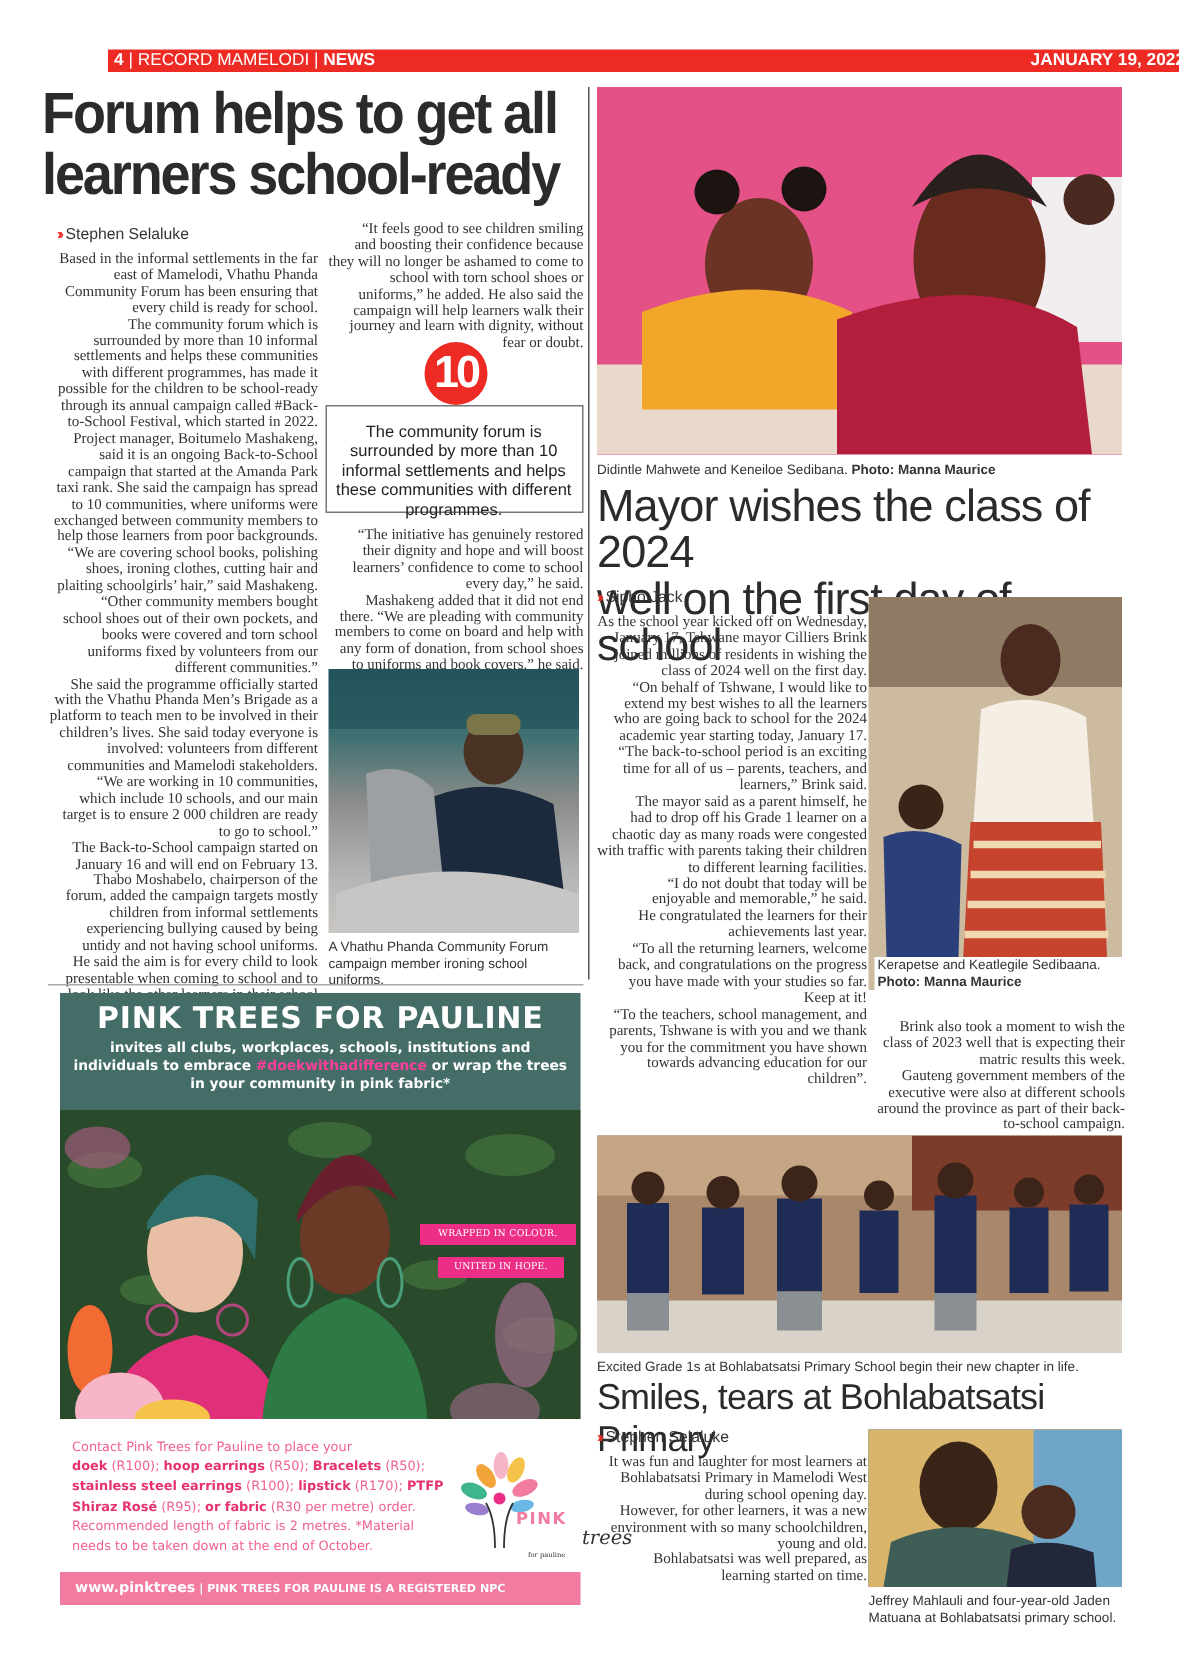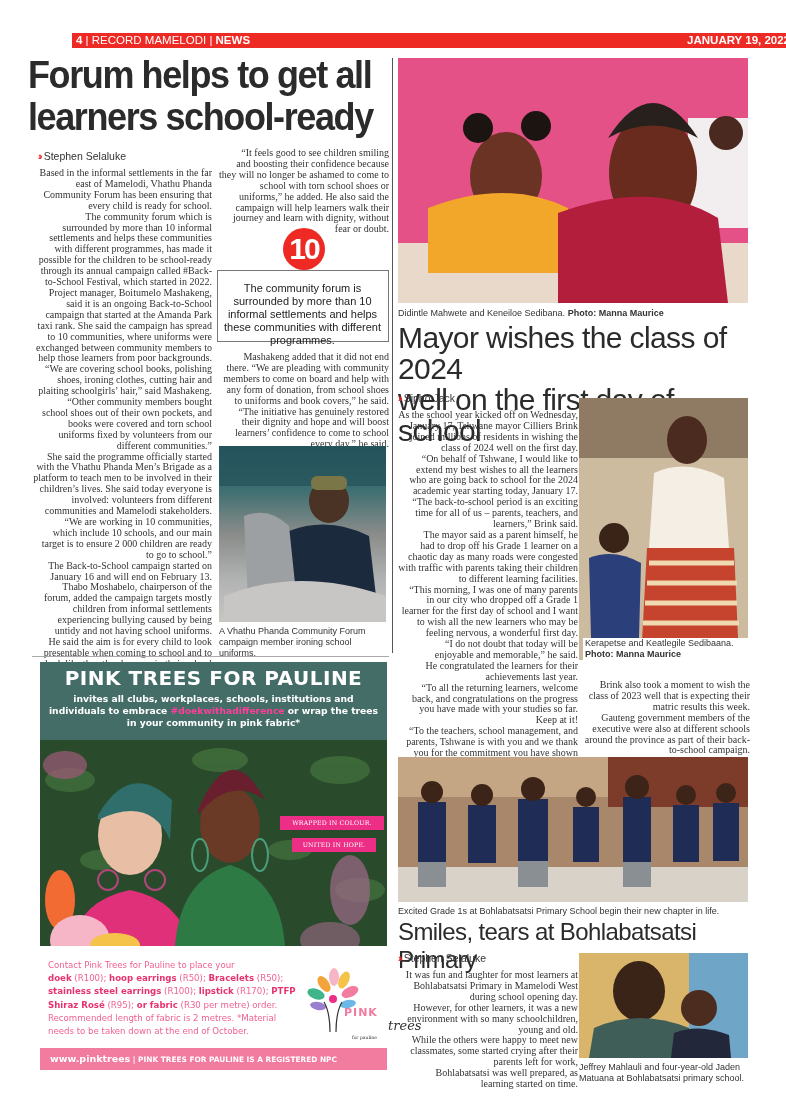--- a/index.html
+++ b/index.html
@@ -77,22 +77,22 @@
 
 <div class="abs body-text" style="left:219px; top:148px; width:170px;">
   <p>“It feels good to see children smiling and boosting their confidence because they will no longer be ashamed to come to school with torn school shoes or uniforms,” he added. He also said the campaign will help learners walk their journey and learn with dignity, without fear or doubt.</p>
 </div>
 
 <div class="abs fact-box"></div>
 <div class="abs fact-num">10</div>
 <div class="abs fact-text" style="top:282px;">The community forum is surrounded by more than 10 informal settlements and helps these communities with different programmes.</div>
 
 <div class="abs body-text" style="left:219px; top:352px; width:170px;">
+  <p>“The initiative has genuinely restored their dignity and hope and will boost learners’ confidence to come to school every day,” he said.</p>
   <p>Mashakeng added that it did not end there. “We are pleading with community members to come on board and help with any form of donation, from school shoes to uniforms and book covers,” he said.</p>
-  <p>“The initiative has genuinely restored their dignity and hope and will boost learners’ confidence to come to school every day,” he said.</p>
 </div>
 
 <div class="abs photo" style="left:219px; top:446px; width:167px; height:176px; background:linear-gradient(180deg,#2d5d66 0%,#3e6f71 25%,#8a8c8a 50%,#b0b2b2 75%,#c9c6c2 100%);">
   <svg width="167" height="176">
     <rect x="0" y="0" width="167" height="40" fill="#1f4d55" opacity="0.6"></rect>
     <ellipse cx="110" cy="55" rx="20" ry="22" fill="#4a3224"></ellipse>
     <rect x="92" y="30" width="36" height="14" rx="6" fill="#7b7648"></rect>
     <path d="M70 85 Q110 70 150 90 L160 176 L60 176 Z" fill="#1c2a3e"></path>
     <path d="M25 70 Q50 60 70 80 L80 176 L30 176 Z" fill="#9da0a3"></path>
     <path d="M5 150 Q80 120 167 150 L167 176 L5 176 Z" fill="#c8c6c4"></path>
@@ -126,21 +126,20 @@
 </div>
 <div class="abs byline" style="left:398px; top:392px;">
   <span class="chev">››</span><span>Sipho Jack</span>
 </div>
 
 <div class="abs body-text" style="left:398px; top:410px; width:180px;">
   <p class="first">As the school year kicked off on Wednesday, January 17, Tshwane mayor Cilliers Brink joined millions of residents in wishing the class of 2024 well on the first day.</p>
   <p>“On behalf of Tshwane, I would like to extend my best wishes to all the learners who are going back to school for the 2024 academic year starting today, January 17.</p>
   <p>“The back-to-school period is an exciting time for all of us – parents, teachers, and learners,” Brink said.</p>
   <p>The mayor said as a parent himself, he had to drop off his Grade 1 learner on a chaotic day as many roads were congested with traffic with parents taking their children to different learning facilities.</p>
-  <p>“This morning, I was one of many parents in our city who dropped off a Grade 1 learner for the first day of school and I want to wish all the new learners who may be feeling nervous, a wonderful first day.</p>
   <p>“I do not doubt that today will be enjoyable and memorable,” he said.</p>
   <p>He congratulated the learners for their achievements last year.</p>
   <p>“To all the returning learners, welcome back, and congratulations on the progress you have made with your studies so far. Keep at it!</p>
   <p>“To the teachers, school management, and parents, Tshwane is with you and we thank you for the commitment you have shown towards advancing education for our children”.</p>
 </div>
 
 <div class="abs photo" style="left:579px; top:398px; width:169px; height:262px; background:#d9c9b0;">
   <svg width="169" height="262">
     <rect width="169" height="262" fill="#cdbb9f"></rect>
     <rect x="0" y="0" width="169" height="60" fill="#8f7b63"></rect>
@@ -195,21 +194,20 @@
 </div>
 <div class="abs caption" style="left:398px; top:906px; width:360px;">Excited Grade 1s at Bohlabatsatsi Primary School begin their new chapter in life.</div>
 
 <div class="abs headline2" style="left:398px; top:918px; width:360px; font-size:24px; line-height:28px;">Smiles, tears at Bohlabatsatsi Primary</div>
 <div class="abs byline" style="left:398px; top:952px;">
   <span class="chev">››</span><span>Stephen Selaluke</span>
 </div>
 <div class="abs body-text" style="left:398px; top:970px; width:180px;">
   <p class="first">It was fun and laughter for most learners at Bohlabatsatsi Primary in Mamelodi West during school opening day.</p>
   <p>However, for other learners, it was a new environment with so many schoolchildren, young and old.</p>
-  <p>While the others were happy to meet new classmates, some started crying after their parents left for work,</p>
   <p>Bohlabatsatsi was well prepared, as learning started on time.</p>
 </div>
 
 <div class="abs photo" style="left:579px; top:953px; width:169px; height:105px; background:#6b5036;">
   <svg width="169" height="105">
     <rect width="169" height="105" fill="#d8b56a"></rect>
     <rect x="110" y="0" width="59" height="105" fill="#6fa6c8"></rect>
     <ellipse cx="60" cy="38" rx="26" ry="30" fill="#3a2418"></ellipse>
     <path d="M15 75 Q60 55 110 75 L115 105 L10 105 Z" fill="#3f5e57"></path>
     <circle cx="120" cy="55" r="18" fill="#4b2c1e"></circle>

